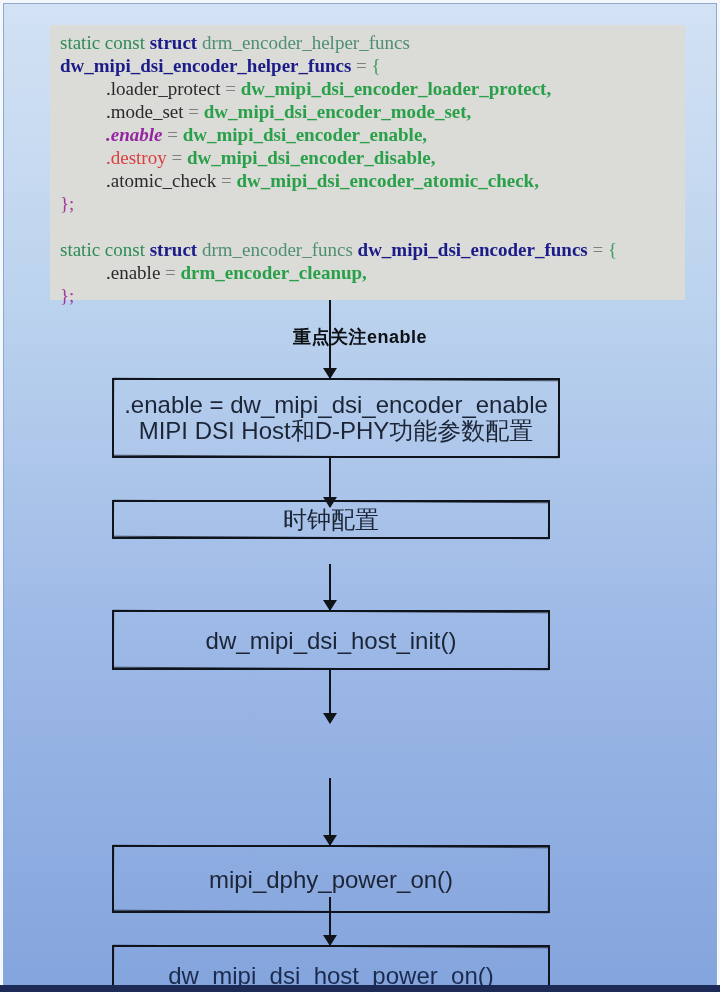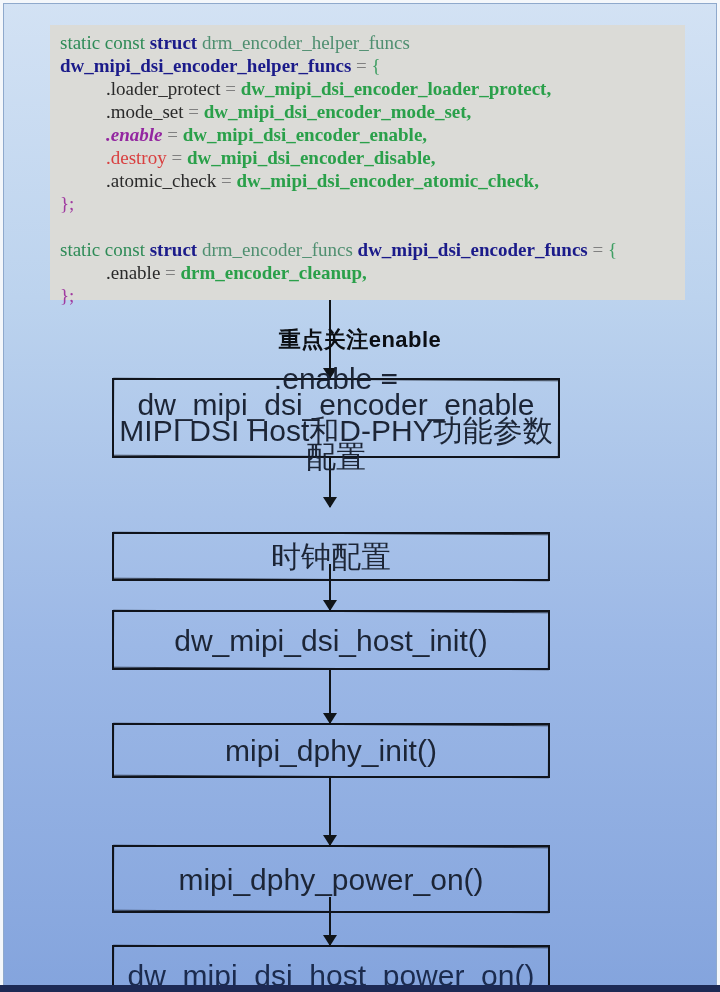--- a/index.html
+++ b/index.html
@@ -34,36 +34,36 @@
   }
   .arrow-0{top:300px;height:78px;}
   .arrow-1{top:458px;height:49px;}
   .arrow-2{top:564px;height:46px;}
   .arrow-3{top:670px;height:53px;}
   .arrow-4{top:778px;height:67px;}
   .arrow-5{top:897px;height:48px;}
 
   .focus-label{
     position:absolute;left:0;width:720px;top:325px;text-align:center;
-    font-size:22px;font-weight:bold;color:#0c0f14;z-index:10;letter-spacing:0.5px;
+    font-size:18px;font-weight:bold;color:#0c0f14;z-index:10;letter-spacing:0.5px;
   }
 
   
   .fbox{
     position:absolute;left:112px;width:438px;box-sizing:border-box;
     border:2px solid #10141c;display:flex;flex-direction:column;
     align-items:center;justify-content:center;z-index:6;
-    color:#1c2536;font-size:30px;text-align:center;line-height:27px;
+    color:#1c2536;font-size:24px;text-align:center;line-height:27px;
   }
   .fbox::before{
     content:"";position:absolute;inset:-1px;border:1.5px solid rgba(16,20,28,0.75);
     transform:rotate(0.35deg);pointer-events:none;
   }
   .fbox-1{top:378px;height:80px;width:448px;line-height:26px;}
-  .fbox-2{top:532px;height:49px;text-align:center;}
+  .fbox-2{top:500px;height:39px;text-align:center;}
   .fbox-3{top:610px;height:60px;align-items:center;}
   .fbox-4{top:723px;height:55px;}
   .fbox-5{top:845px;height:68px;}
   .fbox-6{top:945px;height:60px;color:#1b2b4e;}
 </style>
 </head>
 <body>
 
 <div class="page">
 
@@ -94,23 +94,20 @@
   <div class="fbox fbox-2">
     <span>时钟配置</span>
   </div>
   <div class="arrow arrow-2"></div>
 
   <div class="fbox fbox-3">
     <span>dw_mipi_dsi_host_init()</span>
   </div>
   <div class="arrow arrow-3"></div>
 
-  <div class="fbox fbox-4">
-    <span>mipi_dphy_init()</span>
-  </div>
   <div class="arrow arrow-4"></div>
 
   <div class="fbox fbox-5">
     <span>mipi_dphy_power_on()</span>
   </div>
   <div class="arrow arrow-5"></div>
 
   <div class="fbox fbox-6">
     <span>dw_mipi_dsi_host_power_on()</span>
   </div>

